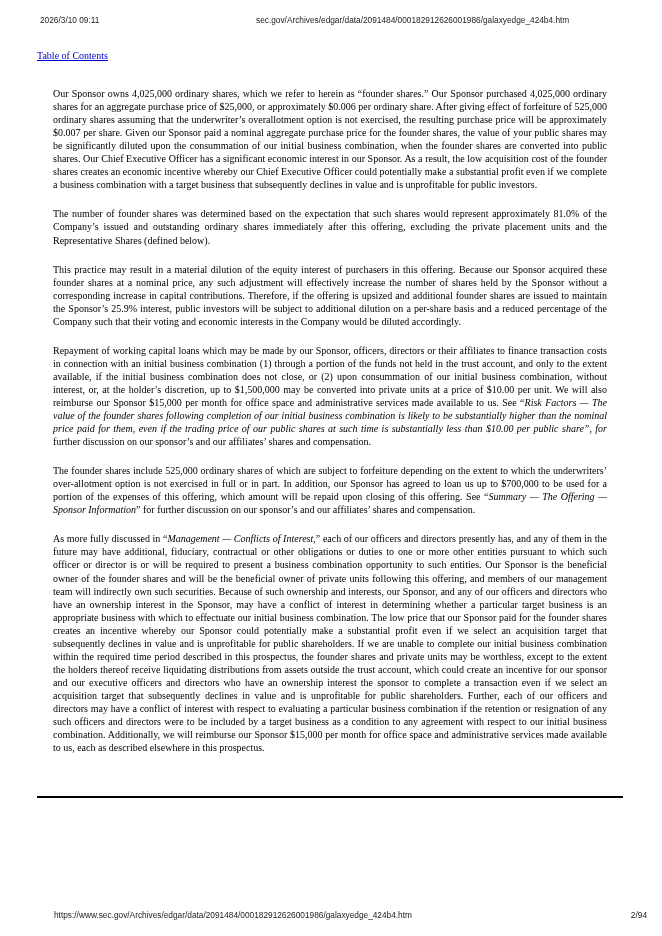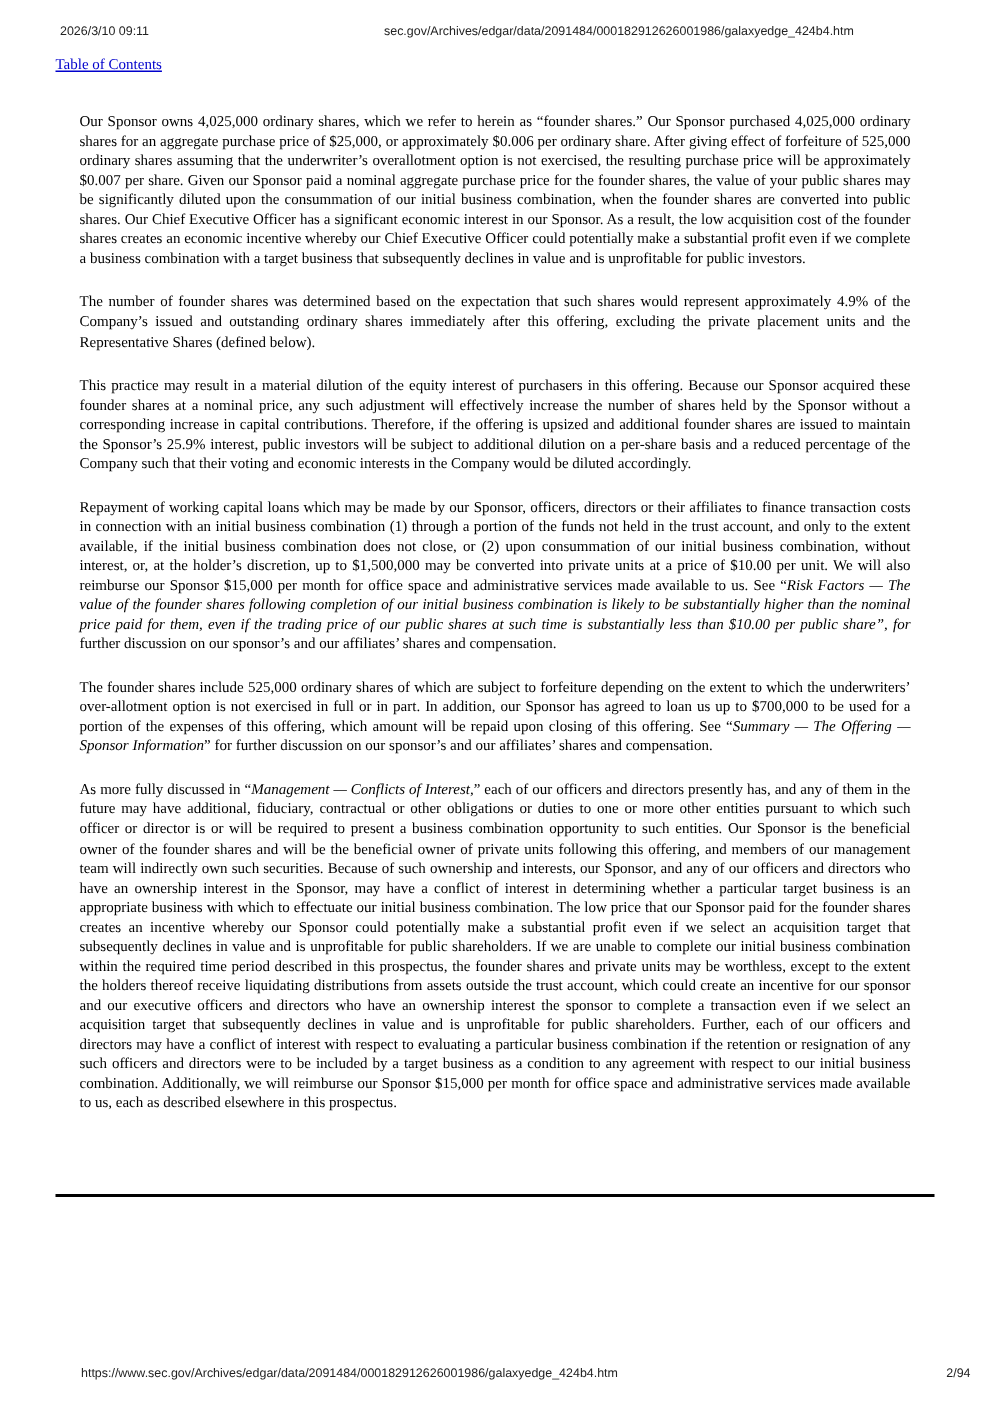--- a/index.html
+++ b/index.html
@@ -11,41 +11,41 @@
   .print-header { top: 15px; }
   .print-header .date { position: absolute; left: 40px; }
   .print-header .url { position: absolute; left: 215px; padding-left: 41px; }
   .print-footer { top: 910px; }
   .print-footer .url { position: absolute; left: 22px; padding-left: 32px; }
   .print-footer .page { position: absolute; right: 15px; }
   .doc {
     position: absolute; left: 37px; top: 37px; width: 586px;
     font-family: "Liberation Serif", serif; font-size: 10px; line-height: 13.05px; color: #000;
   }
-  .toc-link { color: #0000cc; text-decoration: underline; font-size: 10px; display: inline-block; cursor: pointer; }
+  .toc-link { color: #0000cc; text-decoration: underline; font-size: 10px; display: inline-block; cursor: pointer; margin-top: 12px; }
   .doc p { margin: 16px; text-align: justify; }
   .doc p.first { margin-top: 25px; }
   .doc p + p { margin-top: 13px; }
   .doc i { font-style: italic; }
   .rule { position: absolute; left: 37px; top: 796px; width: 586px; height: 2px; background: #000; }
 </style>
 </head>
 <body>
 
 <div class="print-header">
   <span class="date">2026/3/10 09:11</span>
   <span class="url">sec.gov/Archives/edgar/data/2091484/000182912626001986/galaxyedge_424b4.htm</span>
 </div>
 
 <div class="doc">
   <a class="toc-link">Table of Contents</a>
 
   <p class="first">Our Sponsor owns 4,025,000 ordinary shares, which we refer to herein as “founder shares.” Our Sponsor purchased 4,025,000 ordinary shares for an aggregate purchase price of $25,000, or approximately $0.006 per ordinary share. After giving effect of forfeiture of 525,000 ordinary shares assuming that the underwriter’s overallotment option is not exercised, the resulting purchase price will be approximately $0.007 per share. Given our Sponsor paid a nominal aggregate purchase price for the founder shares, the value of your public shares may be significantly diluted upon the consummation of our initial business combination, when the founder shares are converted into public shares. Our Chief Executive Officer has a significant economic interest in our Sponsor. As a result, the low acquisition cost of the founder shares creates an economic incentive whereby our Chief Executive Officer could potentially make a substantial profit even if we complete a business combination with a target business that subsequently declines in value and is unprofitable for public investors.</p>
 
-  <p>The number of founder shares was determined based on the expectation that such shares would represent approximately 4.9% of the Company’s issued and outstanding ordinary shares immediately after this offering, excluding the private placement units and the Representative Shares (defined below).</p>
+  <p>The number of founder shares was determined based on the expectation that such shares would represent approximately 81.0% of the Company’s issued and outstanding ordinary shares immediately after this offering, excluding the private placement units and the Representative Shares (defined below).</p>
 
   <p>This practice may result in a material dilution of the equity interest of purchasers in this offering. Because our Sponsor acquired these founder shares at a nominal price, any such adjustment will effectively increase the number of shares held by the Sponsor without a corresponding increase in capital contributions. Therefore, if the offering is upsized and additional founder shares are issued to maintain the Sponsor’s 25.9% interest, public investors will be subject to additional dilution on a per-share basis and a reduced percentage of the Company such that their voting and economic interests in the Company would be diluted accordingly.</p>
 
   <p><span>Repayment of working capital loans which may be made by our Sponsor, officers, directors or their affiliates to finance transaction costs in connection with an initial business combination (1) through a portion of the funds not held in the trust account, and only to the extent available, if the initial business combination does not close, or (2) upon consummation of our initial business combination, without interest, or, at the holder’s discretion, up to $1,500,000 may be converted into private units at a price of $10.00 per unit. We will also reimburse our Sponsor $15,000 per month for office space and administrative services made available to us. See “</span><i>Risk Factors — The value of the founder shares following completion of our initial business combination is likely to be substantially higher than the nominal price paid for them, even if the trading price of our public shares at such time is substantially less than $10.00 per public share”, for</i><span> further discussion on our sponsor’s and our affiliates’ shares and compensation.</span></p>
 
   <p><span>The founder shares include 525,000 ordinary shares of which are subject to forfeiture depending on the extent to which the underwriters’ over-allotment option is not exercised in full or in part. In addition, our Sponsor has agreed to loan us up to $700,000 to be used for a portion of the expenses of this offering, which amount will be repaid upon closing of this offering. See “</span><i>Summary — The Offering — Sponsor Information</i><span>” for further discussion on our sponsor’s and our affiliates’ shares and compensation.</span></p>
 
   <p><span>As more fully discussed in “</span><i>Management — Conflicts of Interest,</i><span>” each of our officers and directors presently has, and any of them in the future may have additional, fiduciary, contractual or other obligations or duties to one or more other entities pursuant to which such officer or director is or will be required to present a business combination opportunity to such entities. Our Sponsor is the beneficial owner of the founder shares and will be the beneficial owner of private units following this offering, and members of our management team will indirectly own such securities. Because of such ownership and interests, our Sponsor, and any of our officers and directors who have an ownership interest in the Sponsor, may have a conflict of interest in determining whether a particular target business is an appropriate business with which to effectuate our initial business combination. The low price that our Sponsor paid for the founder shares creates an incentive whereby our Sponsor could potentially make a substantial profit even if we select an acquisition target that subsequently declines in value and is unprofitable for public shareholders. If we are unable to complete our initial business combination within the required time period described in this prospectus, the founder shares and private units may be worthless, except to the extent the holders thereof receive liquidating distributions from assets outside the trust account, which could create an incentive for our sponsor and our executive officers and directors who have an ownership interest the sponsor to complete a transaction even if we select an acquisition target that subsequently declines in value and is unprofitable for public shareholders. Further, each of our officers and directors may have a conflict of interest with respect to evaluating a particular business combination if the retention or resignation of any such officers and directors were to be included by a target business as a condition to any agreement with respect to our initial business combination. Additionally, we will reimburse our Sponsor $15,000 per month for office space and administrative services made available to us, each as described elsewhere in this prospectus.</span></p>
 </div>
 

